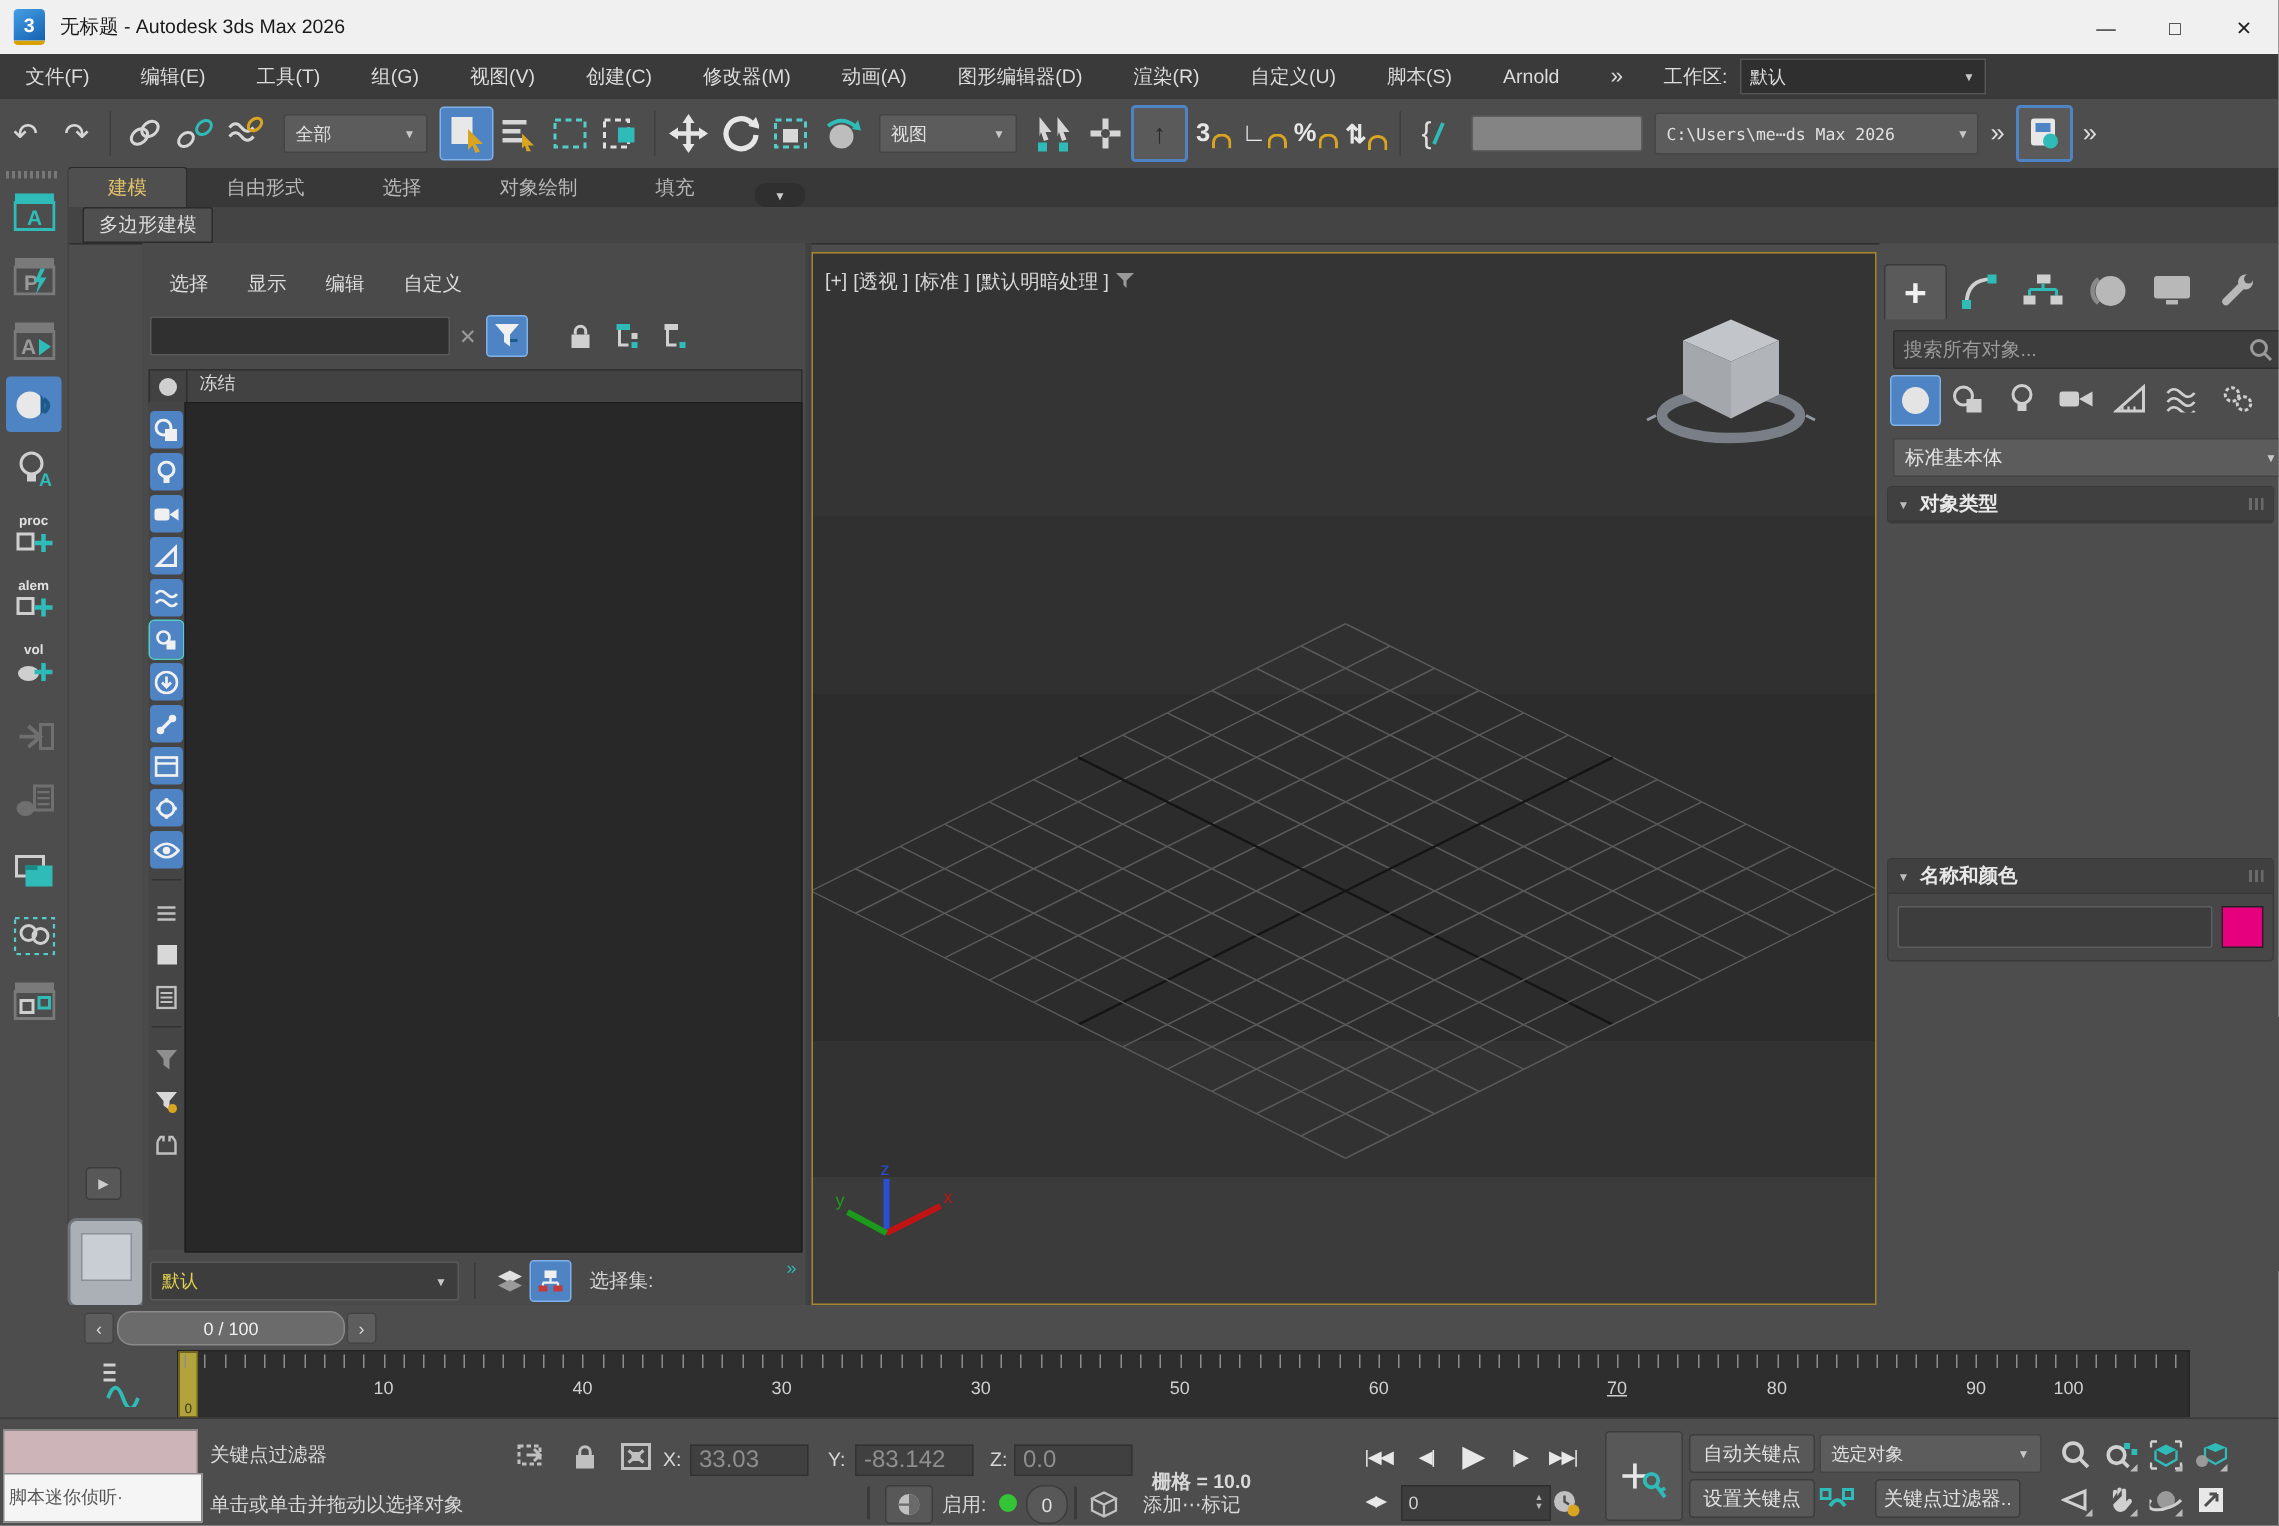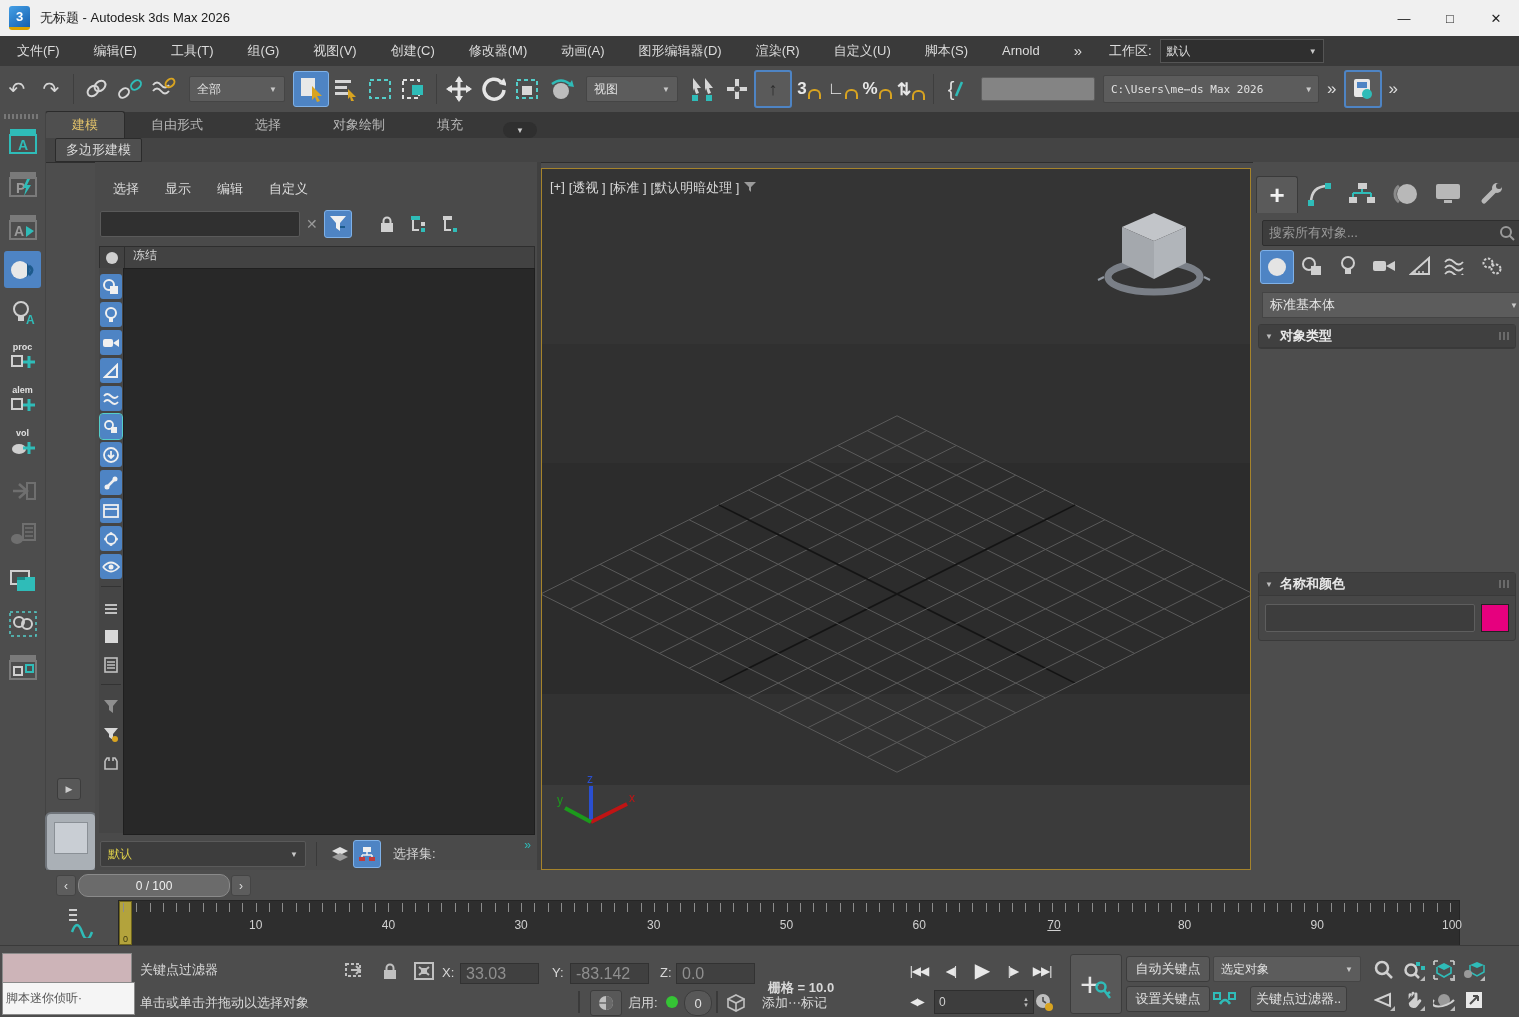--- a/index.html
+++ b/index.html
@@ -882,24 +882,24 @@
         <div class="tick" style="left: 1291.19px;"></div>
         <div class="tick" style="left: 1304.46px;"></div>
         <div class="tick" style="left: 1317.73px;"></div>
         <div class="tick" style="left: 1331px;"></div>
         <div class="tick-label" style="left: 136.7px;">10</div>
         <div class="tick-label" style="left: 269.4px;">40</div>
         <div class="tick-label" style="left: 402.1px;">30</div>
         <div class="tick-label" style="left: 534.8px;">30</div>
         <div class="tick-label" style="left: 667.5px;">50</div>
         <div class="tick-label" style="left: 800.2px;">60</div>
-        <div class="tick-label" style="left: 935px; text-decoration: underline;">70</div>
+        <div class="tick-label" style="left: 959px; text-decoration: underline;">70</div>
         <div class="tick-label" style="left: 1065.6px;">80</div>
         <div class="tick-label" style="left: 1198.3px;">90</div>
-        <div class="tick-label" style="left: 1333px;">100</div>
+        <div class="tick-label" style="left: 1260px;">100</div>
       </div>
   </div>
 
   <div class="abs statusbar">
     <div class="listener-pink"></div>
     <div class="listener-white">
         <span>脚本迷你侦听·</span>
       </div>
 
     <span class="stxt" style="left:140px;top:15px">关键点过滤器</span>

